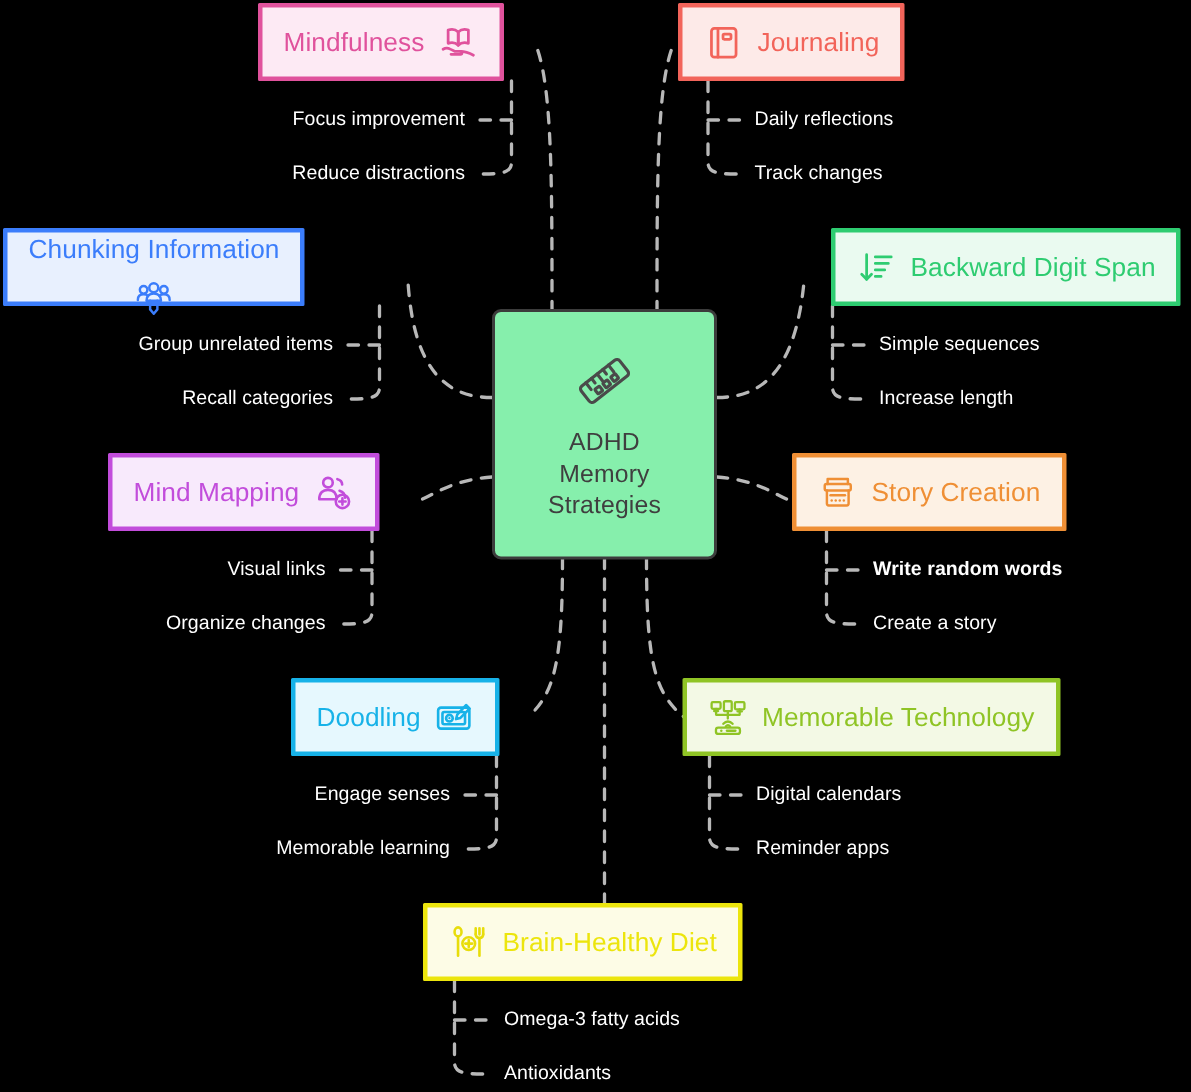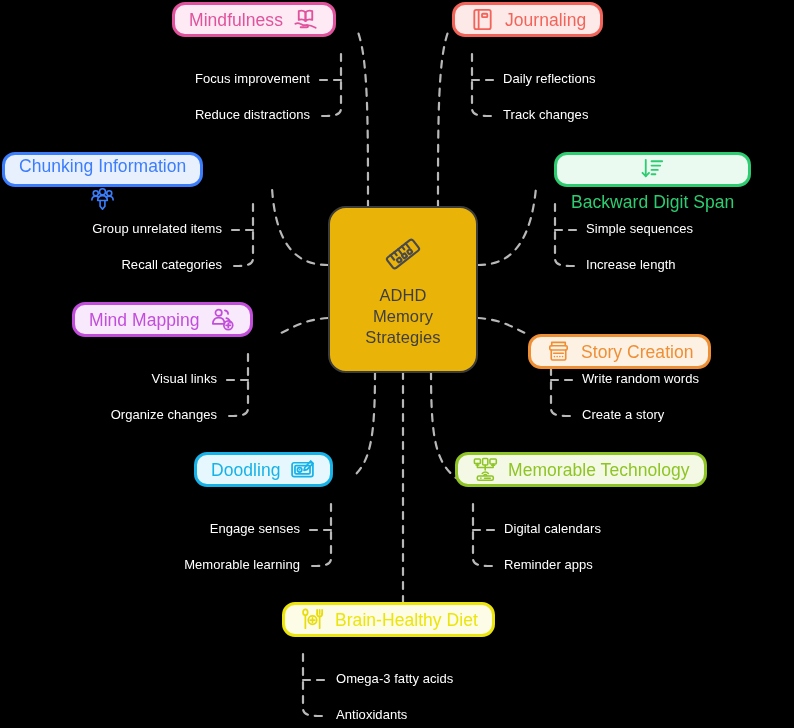--- a/index.html
+++ b/index.html
@@ -29,23 +29,23 @@
     top: 0;
     width: 794px;
     height: 728px;
     pointer-events: none;
   }
 
   
   .root-node {
     position: absolute;
     box-sizing: border-box;
-    background: #eab308;
+    background: #86efac;
     border: 2px solid #3c3c3c;
-    border-radius: 18px;
+    border-radius: 6px;
     display: flex;
     flex-direction: column;
     align-items: center;
     justify-content: center;
     gap: 4px;
   }
   .root-icon {
     width: 46px;
     height: 46px;
     display: block;
@@ -59,24 +59,24 @@
     letter-spacing: 0.1px;
     white-space: pre-line;
   }
 
   
   .topic {
     position: absolute;
     box-sizing: border-box;
     border-style: solid;
     border-width: 3px;
-    border-radius: 13px;
+    border-radius: 1px;
     display: flex;
     align-items: center;
-    height: 35px;
+    height: 52px;
     padding: 0 14px;
     gap: 9px;
   }
   .topic .topic-icon {
     width: 27px;
     height: 27px;
     flex: 0 0 auto;
     display: block;
   }
   .topic .topic-label {
@@ -193,21 +193,21 @@
       <circle cx="21" cy="7.5" r="2.6"></circle>
       <path d="M25 14.5 C25 11.8 23.2 10.6 21 10.6 C19.7 10.6 18.6 11 17.9 11.8"></path>
       <circle cx="14" cy="6" r="3.1"></circle>
       <path d="M9 15 C9 11.6 11.2 10 14 10 C16.8 10 19 11.6 19 15 Z"></path>
       <path d="M11.5 15 L11.5 21 L14 24 L16.5 21 L16.5 15"></path>
     </svg>
   </div>
   <div class="leaf right-align" style="left:0px; top:219px; width:222px;">Group unrelated items</div>
   <div class="leaf right-align" style="left:0px; top:255px; width:222px;">Recall categories</div>
 
-  <div class="topic" style="left:554px; top:152px; border-color:#2ecc71; background:#eafaf0;flex-direction:column;">
+  <div class="topic" style="left:554px; top:152px; border-color:#2ecc71; background:#eafaf0;">
     <svg class="topic-icon" viewBox="0 0 28 28" fill="none" stroke="#2ecc71" stroke-width="1.9" stroke-linecap="round" stroke-linejoin="round">
       <path d="M7 5 L7 22"></path>
       <path d="M3.6 18.5 L7 22 L10.4 18.5"></path>
       <path d="M13 6.5 L24 6.5 M13 11 L22 11 M13 15.5 L19.5 15.5 M13 20 L17 20"></path>
     </svg>
     <span class="topic-label" style="color:#2ecc71;">Backward Digit Span</span>
   </div>
   <div class="leaf" style="left:586px; top:219px;">Simple sequences</div>
   <div class="leaf" style="left:586px; top:255px;">Increase length</div>
 
@@ -218,34 +218,34 @@
       <path d="M4 18.5 C4 13.8 6.7 12 10 12 C13.3 12 16 13.8 16 18.5 Z"></path>
       <path d="M16.5 4.6 C18.6 5.1 19.8 6.6 19.8 8.3"></path>
       <path d="M18 12.6 C20.6 13.4 21.8 15.3 21.8 17.4"></path>
       <circle cx="20" cy="20" r="4.6"></circle>
       <path d="M20 17.8 L20 22.2 M17.8 20 L22.2 20"></path>
     </svg>
   </div>
   <div class="leaf right-align" style="left:0px; top:369px; width:217px;">Visual links</div>
   <div class="leaf right-align" style="left:0px; top:405px; width:217px;">Organize changes</div>
 
-  <div class="topic" style="left:528px; top:302px; border-color:#ef8f35; background:#fdf1e4;margin-top:32px;">
+  <div class="topic" style="left:528px; top:302px; border-color:#ef8f35; background:#fdf1e4;">
     <svg class="topic-icon" viewBox="0 0 28 28" fill="none" stroke="#ef8f35" stroke-width="1.7" stroke-linecap="round" stroke-linejoin="round">
       <path d="M7 4.5 L21 4.5 M7 4.5 L7 8 M21 4.5 L21 8"></path>
       <rect x="5" y="8" width="18" height="4.4" rx="1.2"></rect>
       <path d="M6.5 12.4 L6.5 21.5 C6.5 22.3 7.1 22.8 7.8 22.8 L20.2 22.8 C20.9 22.8 21.5 22.3 21.5 21.5 L21.5 12.4"></path>
       <path d="M9 15.8 L19 15.8"></path>
       <circle cx="9.8" cy="19.3" r="0.85" fill="#ef8f35" stroke="none"></circle>
       <circle cx="12.6" cy="19.3" r="0.85" fill="#ef8f35" stroke="none"></circle>
       <circle cx="15.4" cy="19.3" r="0.85" fill="#ef8f35" stroke="none"></circle>
       <circle cx="18.2" cy="19.3" r="0.85" fill="#ef8f35" stroke="none"></circle>
     </svg>
     <span class="topic-label" style="color:#ef8f35;">Story Creation</span>
   </div>
-  <div class="leaf" style="left:582px; top:369px;">Write random words</div>
+  <div class="leaf" style="left:582px; top:369px;font-weight:bold;">Write random words</div>
   <div class="leaf" style="left:582px; top:405px;">Create a story</div>
 
   <div class="topic icon-right" style="left:194px; top:452px; border-color:#17b2e8; background:#e6f8fe;">
     <span class="topic-label" style="color:#17b2e8;">Doodling</span>
     <svg class="topic-icon" viewBox="0 0 28 28" fill="none" stroke="#17b2e8" stroke-width="1.8" stroke-linecap="round" stroke-linejoin="round">
       <rect x="3.2" y="7" width="21.6" height="14.5" rx="2"></rect>
       <rect x="6.2" y="10" width="15.6" height="8.5" rx="1.2"></rect>
       <circle cx="11" cy="14.3" r="2.3"></circle>
       <circle cx="11" cy="14.3" r="0.8" fill="#17b2e8" stroke="none"></circle>
       <path d="M22.5 5.2 L25 7.7 L18.6 14.1 L15.6 14.9 L16.4 11.9 Z"></path>

